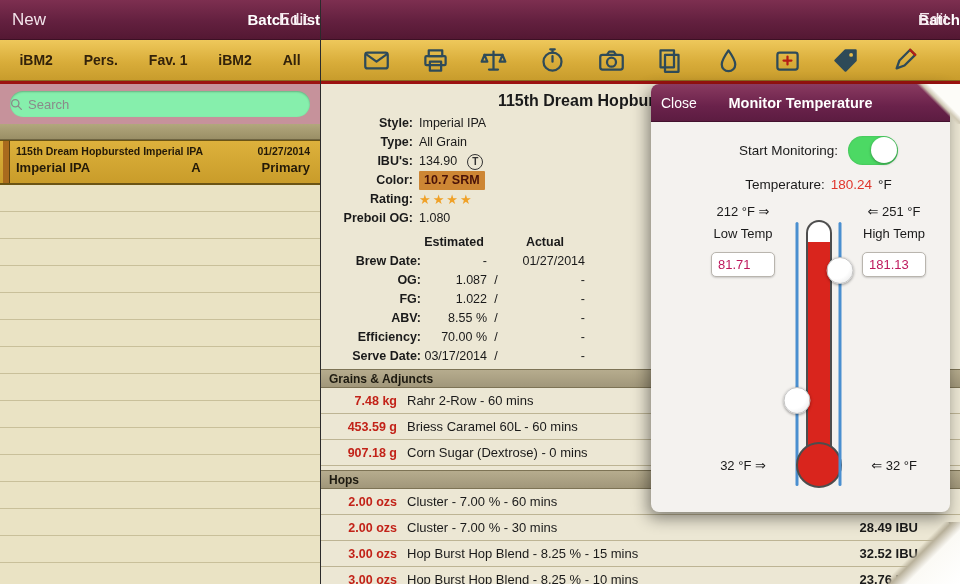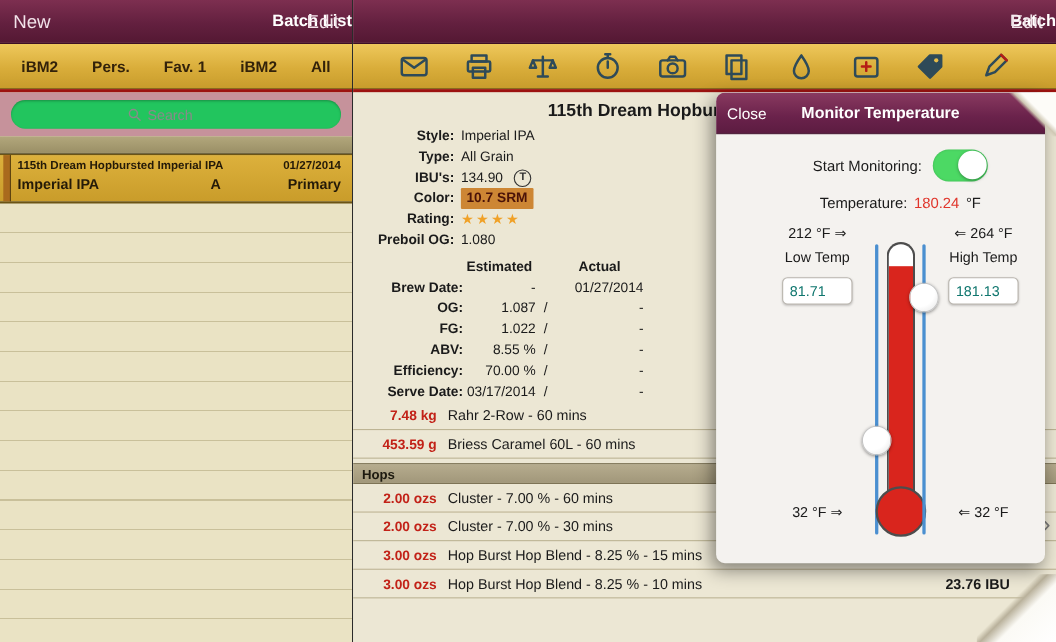--- a/index.html
+++ b/index.html
@@ -35,22 +35,22 @@
   
   .left-panel { position:absolute; left:0; top:0; width:320px; height:584px; display:flex; flex-direction:column; background:#eae3c4; }
   .tabs { justify-content:space-around; padding:0 4px; }
   .tab { font-size:14px; font-weight:bold; color:#33220a; padding:4px 2px; }
   .count-bar {
     height:28px; background:#c6929b; color:#5f4a50; font-size:12.5px; font-weight:bold;
     display:flex; align-items:center; justify-content:center;
   }
   .search-area { height:40px; background:#c6929b; padding:7px 10px; }
   .search-pill {
-    height:26px; background:#22c55e; border-radius:13px; display:flex; align-items:center;
-    justify-content:center; gap:5px; color:#8a8a8a; box-shadow:inset 0 1px 2px rgba(0,0,0,.25);
+    height:26px; background:#86efac; border-radius:13px; display:flex; align-items:center;
+    gap:5px; color:#8a8a8a; box-shadow:inset 0 1px 2px rgba(0,0,0,.25);
   }
   .search-input {
     border:none; background:transparent; outline:none; font-size:13px; color:#555; width:70px;
   }
   .search-input::placeholder { color:#8a8a8a; }
   .strip { height:16px; background:linear-gradient(#b2a77c,#9a8f66); border-bottom:1px solid #6f6542; }
 
   .batch-item {
     height:45px; position:relative; padding:4px 10px 4px 16px;
     background:linear-gradient(#ddb13c,#c99c2a);
@@ -143,21 +143,21 @@
   }
   .temp-row { display:flex; align-items:center; justify-content:center; gap:6px; height:20px; margin-top:8px; }
   .temp-value { color:#e0352b; }
 
   .thermo-area { display:flex; margin-top:10px; flex:1; padding:0 4px; }
   .t-col { width:84px; display:flex; flex-direction:column; align-items:center; font-size:13px; }
   .t-max, .t-min { height:18px; }
   .t-name { height:18px; margin-top:4px; }
   .t-input {
     margin-top:8px; width:64px; height:25px; border:1px solid #b9b5ae; border-radius:5px;
-    background:#fff; box-shadow:0 1px 2px rgba(0,0,0,.18); font-size:13px; padding:2px 6px; color:#0f766e;
+    background:#fff; box-shadow:0 1px 2px rgba(0,0,0,.18); font-size:13px; padding:2px 6px; color:#be185d;
   }
   .t-spacer { flex:1; }
   .t-min { margin-bottom:26px; }
 
   .v-slider { width:24px; position:relative; }
   .v-track { position:absolute; left:50%; transform:translateX(-50%); top:18px; bottom:16px; width:3px; background:#4a8fd0; border-radius:2px; }
   .v-knob {
     position:absolute; left:50%; transform:translateX(-50%); width:27px; height:27px; border-radius:50%;
     background:radial-gradient(circle at 35% 30%, #ffffff 55%, #e2e2e2); border:1px solid #c4c4c4;
     box-shadow:0 1px 3px rgba(0,0,0,.4); z-index:2;
@@ -388,27 +388,32 @@
           <span class="est-act">-</span>
         </div>
         <div class="est-row">
           <span class="est-label">Serve Date:</span>
           <span class="est-val">03/17/2014</span>
           <span class="est-sep">/</span>
           <span class="est-act">-</span>
         </div>
       </div>
 
+      <div class="section-header">Grains &amp; Adjuncts</div>
       <div class="ing-row">
         <span class="amt">7.48 kg</span>
         <span class="desc">Rahr 2-Row - 60 mins</span>
       </div>
       <div class="ing-row">
         <span class="amt">453.59 g</span>
         <span class="desc">Briess Caramel 60L - 60 mins</span>
+      </div>
+      <div class="ing-row">
+        <span class="amt">907.18 g</span>
+        <span class="desc">Corn Sugar (Dextrose) - 0 mins</span>
       </div>
 
       <div class="section-header">Hops</div>
       <div class="ing-row">
         <span class="amt">2.00 ozs</span>
         <span class="desc">Cluster - 7.00 % - 60 mins</span>
         <span class="ibu-val"></span>
       </div>
       <div class="ing-row">
         <span class="amt">2.00 ozs</span>
@@ -467,21 +472,21 @@
           </div>
           <div class="t-bulb"></div>
         </div>
 
         <div class="v-slider">
           <div class="v-track"></div>
           <div class="v-knob knob-high"></div>
         </div>
 
         <div class="t-col">
-          <div class="t-max">⇐ 264 °F</div>
+          <div class="t-max">⇐ 251 °F</div>
           <div class="t-name">High Temp</div>
           <input class="t-input" value="181.13" style="">
           <div class="t-spacer"></div>
           <div class="t-min">⇐ 32 °F</div>
         </div>
       </div>
     </div>
   </div>
 
   <div class="curl-top"></div>

